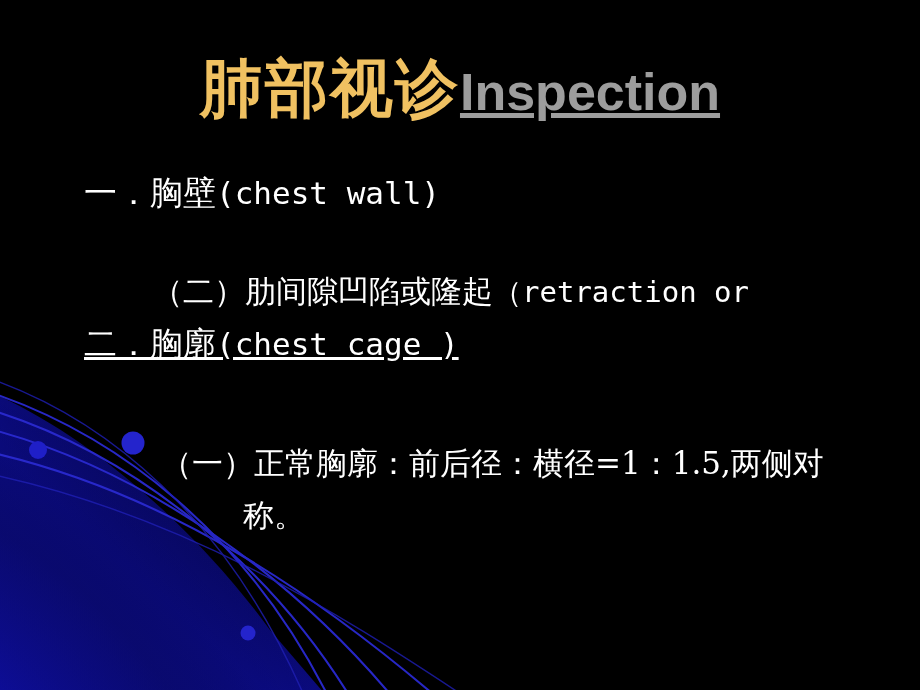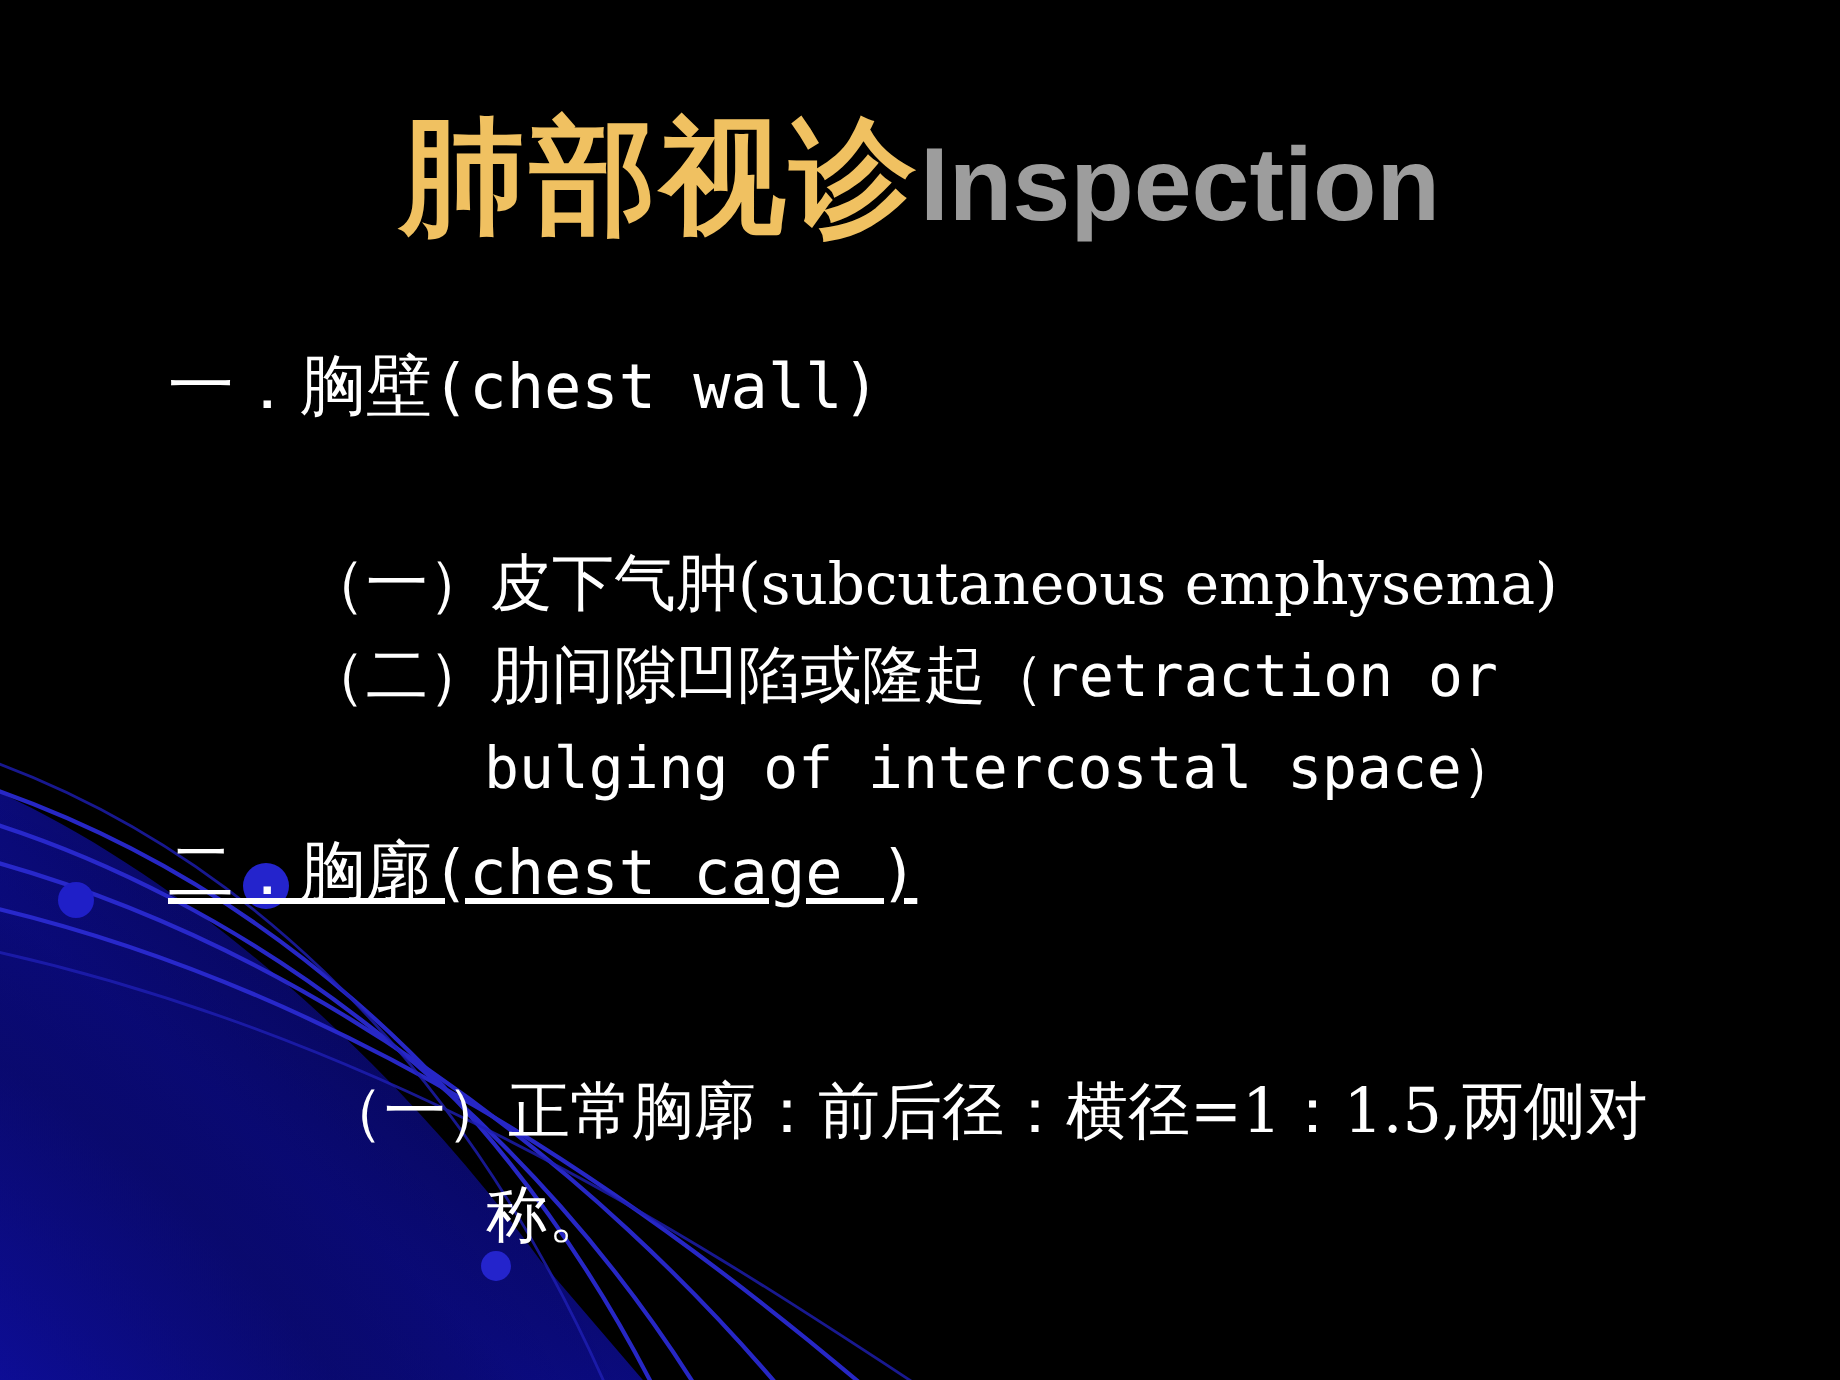--- a/index.html
+++ b/index.html
@@ -44,20 +44,21 @@
     color: #f0c161;
     letter-spacing: 2px;
     vertical-align: baseline;
   }
   #title-en {
     font-family: "Liberation Sans", "DejaVu Sans", sans-serif;
     font-size: 52px;
     font-weight: bold;
     color: #9d9d9d;
     vertical-align: baseline;
+    text-decoration: underline;
   }
 
   
   #body-block {
     position: absolute;
     left: 0;
     top: 172px;
     width: 920px;
     color: #ffffff;
   }
@@ -162,31 +163,25 @@
   </div>
 
   <div id="body-block">
 
     <div class="line lvl1">
       <span>一．</span><span>胸壁</span><span class="mono">(chest wall)</span>
     </div>
 
     <div class="spacer-lg"></div>
 
-    <div class="line lvl2">
-      <span>（一）</span><span>皮下气肿</span><span class="serif-en">(subcutaneous emphysema)</span>
-    </div>
 
     <div class="line lvl2">
       <span>（二）</span><span>肋间隙凹陷或隆起</span><span class="mono">（retraction or</span>
     </div>
 
-    <div class="line lvl2 cont">
-      <span class="mono">bulging of intercostal space）</span>
-    </div>
 
     <div class="line lvl1" id="row-lvl1-b">
       <span>二．</span><span>胸廓</span><span class="mono">(chest cage )</span>
     </div>
 
     <div class="spacer-lg"></div>
     <div class="spacer-md"></div>
 
     <div class="line lvl2-last">
       <span>（一）</span><span>正常胸廓：前后径：横径=1：1.5,两侧对</span>

